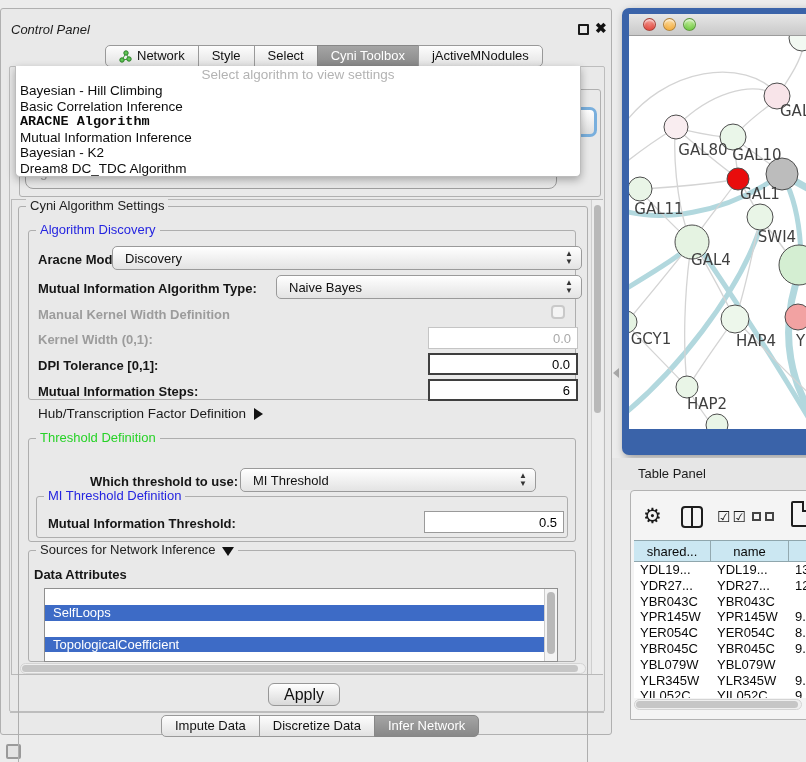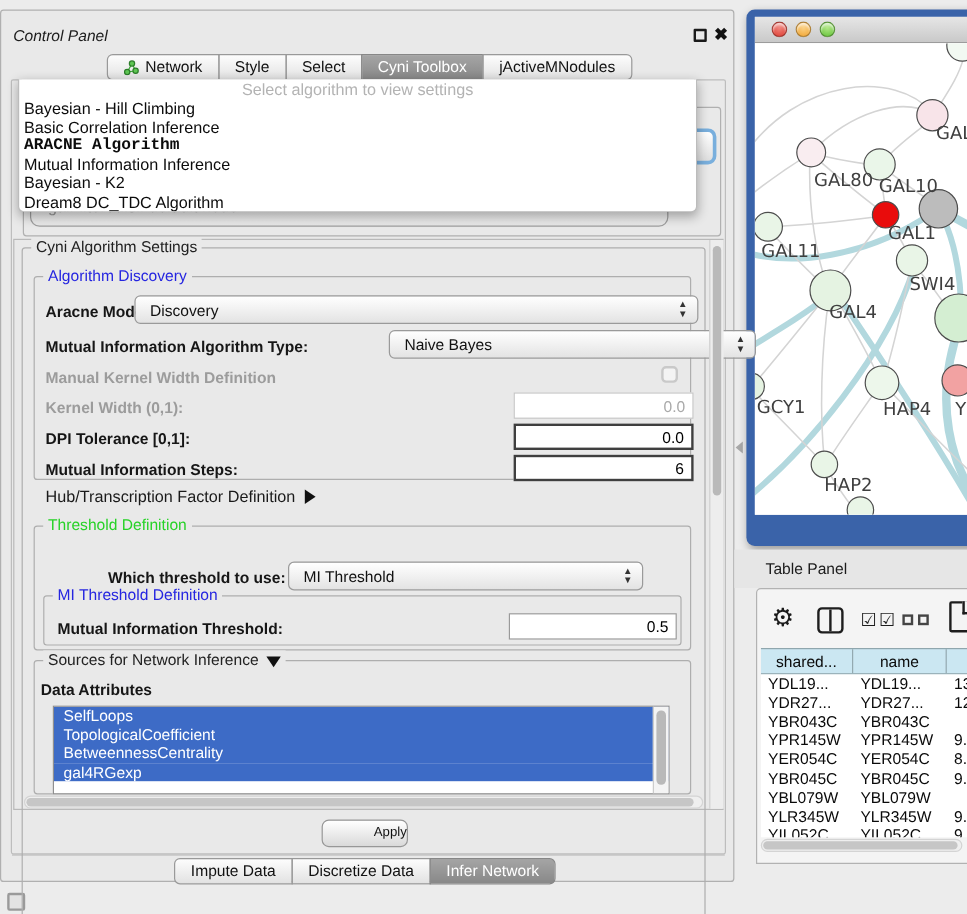--- a/index.html
+++ b/index.html
@@ -15,21 +15,21 @@
   .float-btn { left:577px; top:15px; width:11px; height:11px; border:2px solid #1a1a1a; border-radius:1px; }
   .close-btn { left:594px; top:11px; font-size:14px; font-weight:bold; color:#111; }
 
   
   .tabbar { display:flex; }
   .tabbar-top { left:88px; top:36px; }
   .tabbar-bottom { left:144px; top:706px; }
   .tab { background:linear-gradient(#fdfdfd,#e2e2e2); border:1px solid #999; padding:0 13px;
     font-size:13px; line-height:20px; height:22px; margin-left:-1px; color:#111;
     display:flex; align-items:center; gap:5px; white-space:nowrap; }
-  .tab:first-child { border-radius:5px 0 0 5px; margin-left:0; }
+  .tab:first-child { border-radius:5px 0 0 5px; margin-left:16px; }
   .tab:last-child { border-radius:0 5px 5px 0; }
   .tab.active { background:linear-gradient(#a5a5a5,#888); color:#fff; border-color:#878787; }
 
   .cp-pane { left:8px; top:57px; width:596px; height:646px; border:1px solid #bdbdbd;
     border-radius:2px; background:#e9e9e9; }
 
   
   .hidden-group { left:18px; top:80px; width:582px; height:108px; border:1px solid #b0b0b0; border-radius:3px; z-index:1; }
   .hidden-combo-focus { left:556px; top:98px; width:40px; height:30px; border:3px solid #79afdd;
     border-radius:7px; background:linear-gradient(#fff,#dedede); z-index:1; }
@@ -67,29 +67,29 @@
   .tf.lite { border:1px solid #9a9a9a; }
   .checkbox { position:absolute; width:14px; height:14px; border:2px solid #c9c9c9; border-radius:4px; background:#f4f4f4; }
   .tri-right { display:inline-block; width:0; height:0; border-left:9px solid #111;
     border-top:6px solid transparent; border-bottom:6px solid transparent; margin-left:8px; }
   .tri-down { display:inline-block; width:0; height:0; border-top:9px solid #111;
     border-left:6px solid transparent; border-right:6px solid transparent; margin-left:2px; top:2px; position:relative; }
   .hub-row { position:absolute; font-size:13.5px; color:#1a1a1a; display:flex; align-items:center; }
 
   .attr-list { position:absolute; background:#fff; border:1px solid #8f8f8f; overflow:hidden; }
   .attr-item { height:15.6px; line-height:15.6px; font-size:13px; padding-left:8px; }
-  .attr-item.sel { background:#3d6bc6; color:#fff; }
+  .attr-item.sel { background:#3d6bc6; color:#fff;margin-top:16px; }
   .list-vscroll { position:absolute; width:13px; background:#f4f4f4; border-left:1px solid #ccc; }
   .thumb-v { position:absolute; left:2px; right:2px; background:#b9b9b9; border-radius:5px; }
   .hscroll { position:absolute; height:11px; background:#efefef; border:1px solid #d4d4d4; border-radius:6px; }
   .thumb-h { position:absolute; top:1px; bottom:1px; background:#c6c6c6; border-radius:5px; }
   .panel-vscroll { position:absolute; width:12px; background:#ededed; border-left:1px solid #cfcfcf; }
 
   .apply-btn { left:267px; top:674px; width:72px; height:23px; border:1px solid #979797; border-radius:6px;
-    background:linear-gradient(#ffffff,#d9d9d9); font-size:11px; color:#111; text-align:right; line-height:21px; }
+    background:linear-gradient(#ffffff,#d9d9d9); font-size:16px; color:#111; text-align:center; line-height:21px; }
   .pane-bottom-line { left:9px; top:703px; width:594px; height:1px; background:#bdbdbd; }
 
   .mini-dock-icon { left:6px; top:744px; width:15px; height:15px; border:2px solid #9a9a9a;
     border-radius:2px; background:#e3e3e3; }
   .split-handle { left:613px; top:368px; width:0; height:0; border-right:6px solid #a9a9a9;
     border-top:5px solid transparent; border-bottom:5px solid transparent; }
 
   
   .net-frame { left:622px; top:8px; width:200px; height:447px; background:#3a63a9;
     border-radius:7px 0 0 7px; box-shadow:2px 3px 8px rgba(0,0,0,.35); padding:6px 0 26px 7px; }
@@ -189,21 +189,21 @@
 
       <div class="grp" style="left:16px; top:30px; width:548px; height:170px;">
         <div class="legend blue">Algorithm Discovery</div>
       </div>
       <div class="lbl" style="left:26px; top:52px;">Aracne Mode:</div>
       <div class="combo" style="left:100px; top:46px; width:470px;">
         <span>Discovery</span>
         <span class="arrows">▲<br>▼</span>
       </div>
       <div class="lbl" style="left:26px; top:81px;">Mutual Information Algorithm Type:</div>
-      <div class="combo" style="left:264px; top:75px; width:306px;margin-left:48px;">
+      <div class="combo" style="left:264px; top:75px; width:306px;">
         <span>Naive Bayes</span>
         <span class="arrows">▲<br>▼</span>
       </div>
       <div class="lbl dim" style="left:26px; top:107px;">Manual Kernel Width Definition</div>
       <div class="checkbox" style="left:539px; top:105px;"></div>
       <div class="lbl dim" style="left:26px; top:132px;">Kernel Width (0,1):</div>
       <input class="tf dim" style="left: 416px; top: 127px; width: 150px;" readonly="" value="0.0">
       <div class="lbl" style="left:26px; top:158px;">DPI Tolerance [0,1]:</div>
       <input class="tf strong" style="left: 416px; top: 153px; width: 150px;" readonly="" value="0.0">
       <div class="lbl" style="left:26px; top:184px;">Mutual Information Steps:</div>

